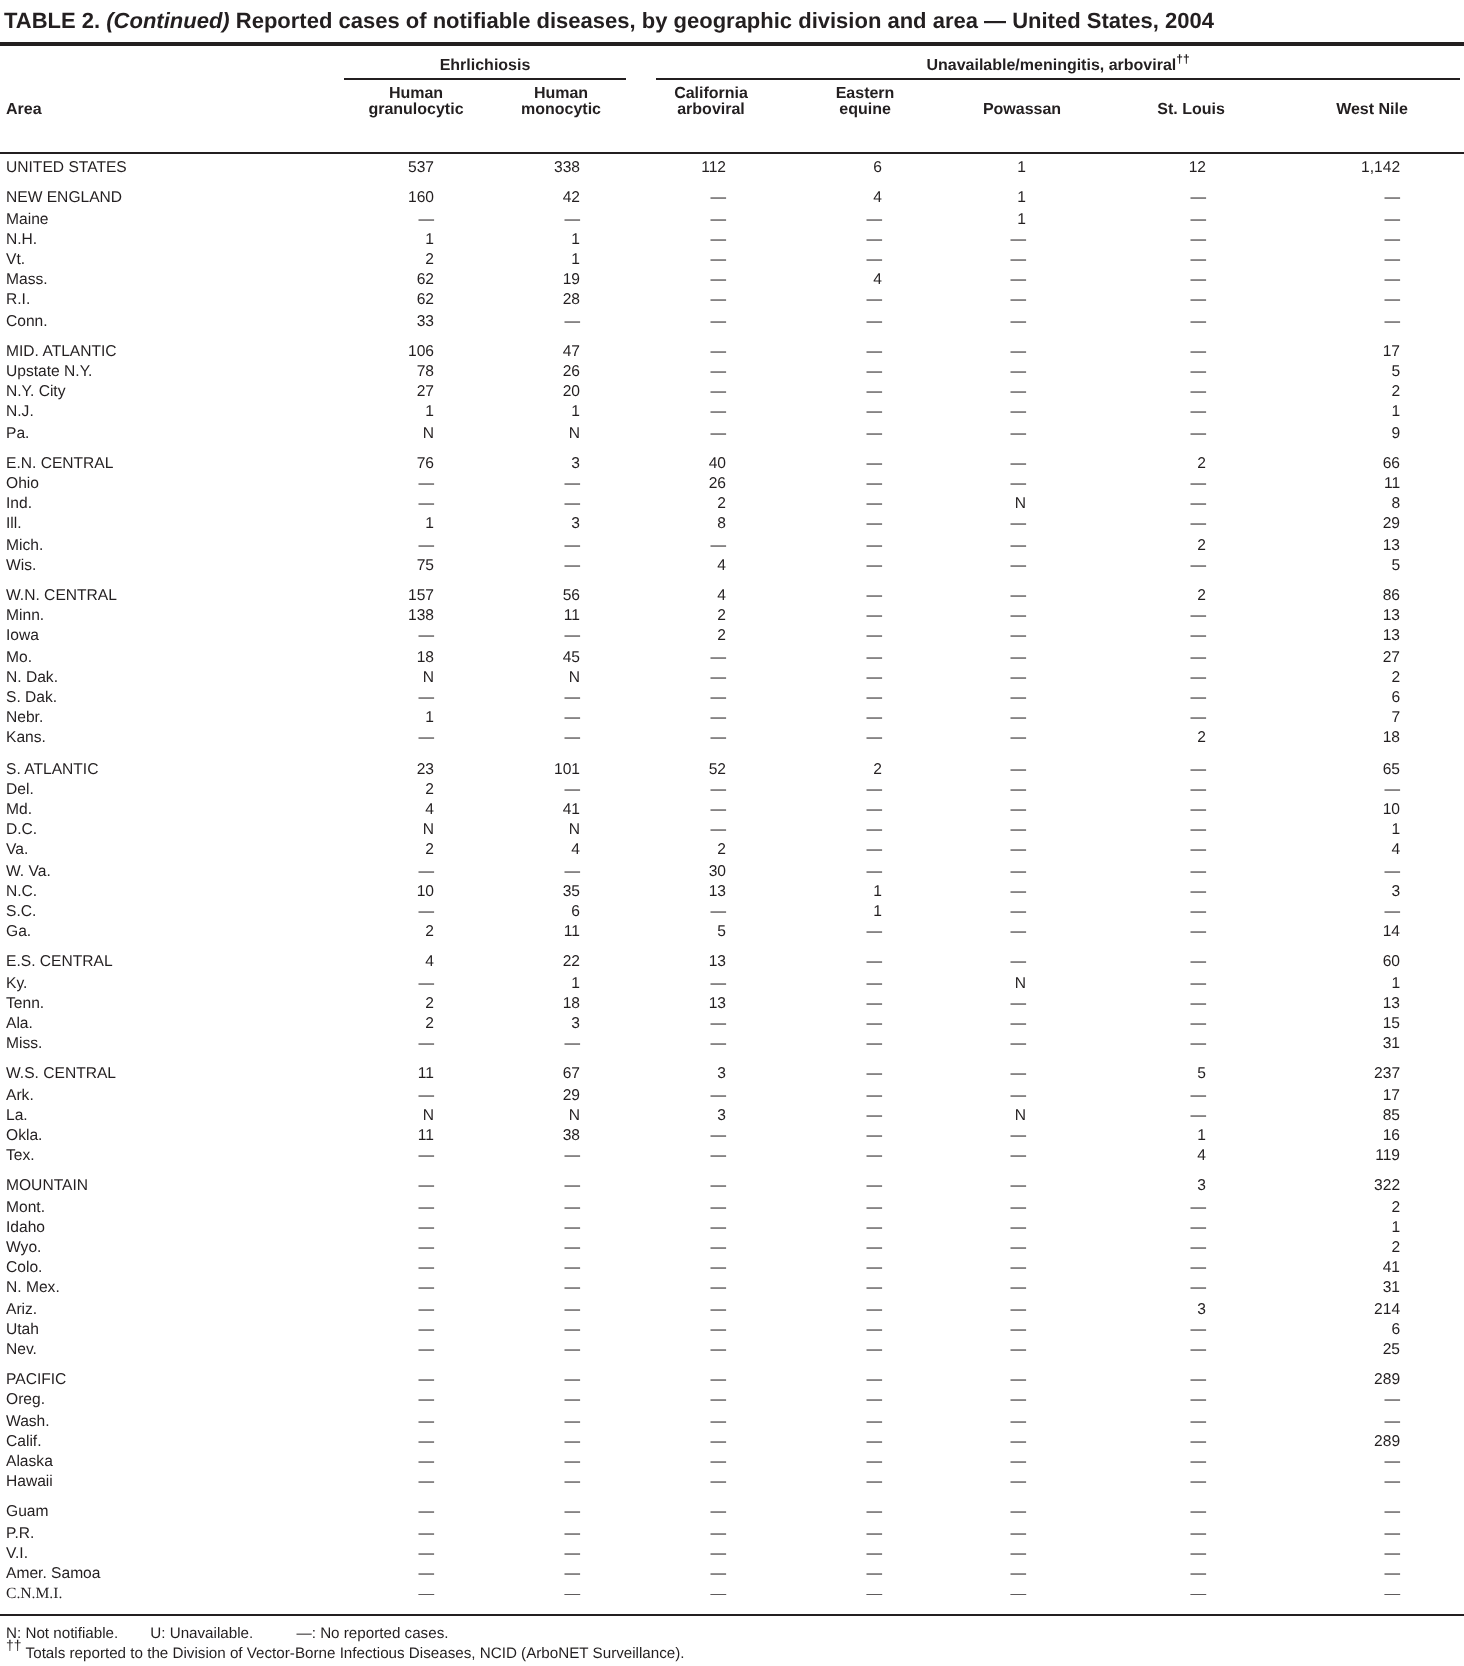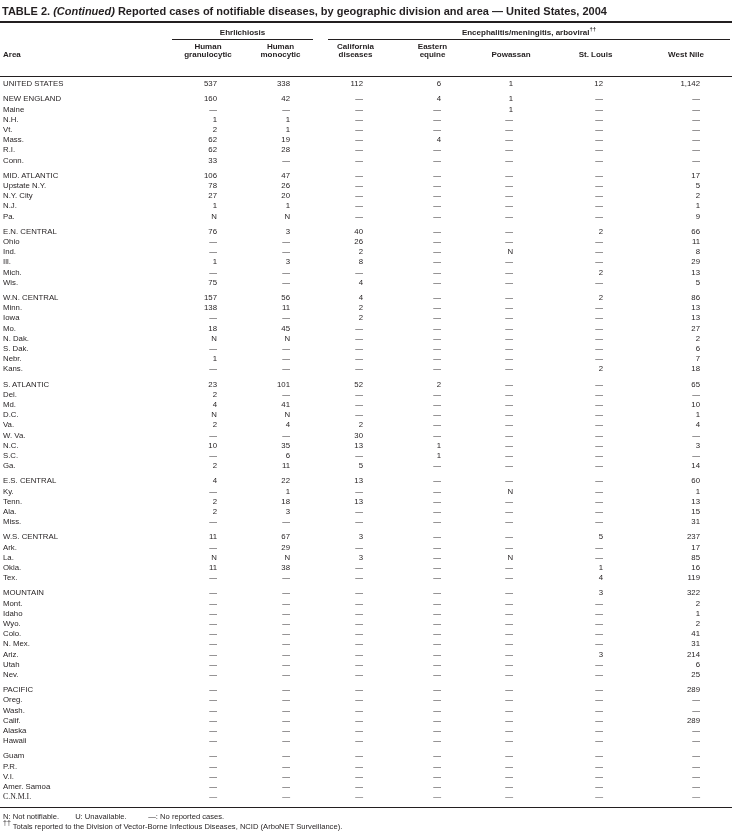--- a/index.html
+++ b/index.html
@@ -70,39 +70,39 @@
         <col style="width:92px">
     </colgroup>
     <thead>
       <tr class="group-row">
         <th></th>
         <th colspan="2">
           <div class="grp grp-ehr"><span>Ehrlichiosis</span></div>
         </th>
         <th colspan="5">
           <div class="grp grp-enc">
-            <span>Encephalitis/meningitis, arboviral</span><sup>††</sup>
+            <span>Unavailable/meningitis, arboviral</span><sup>††</sup>
           </div>
         </th>
       </tr>
       <tr class="col-row">
         <th class="area-col">
           <span class="hl">Area</span>
         </th>
         <th>
           <span class="hl">Human</span>
             <span class="hl">granulocytic</span>
         </th>
         <th>
           <span class="hl">Human</span>
             <span class="hl">monocytic</span>
         </th>
         <th>
           <span class="hl">California</span>
-            <span class="hl">diseases</span>
+            <span class="hl">arboviral</span>
         </th>
         <th>
           <span class="hl">Eastern</span>
             <span class="hl">equine</span>
         </th>
         <th>
           <span class="hl">Powassan</span>
         </th>
         <th>
           <span class="hl">St. Louis</span>

